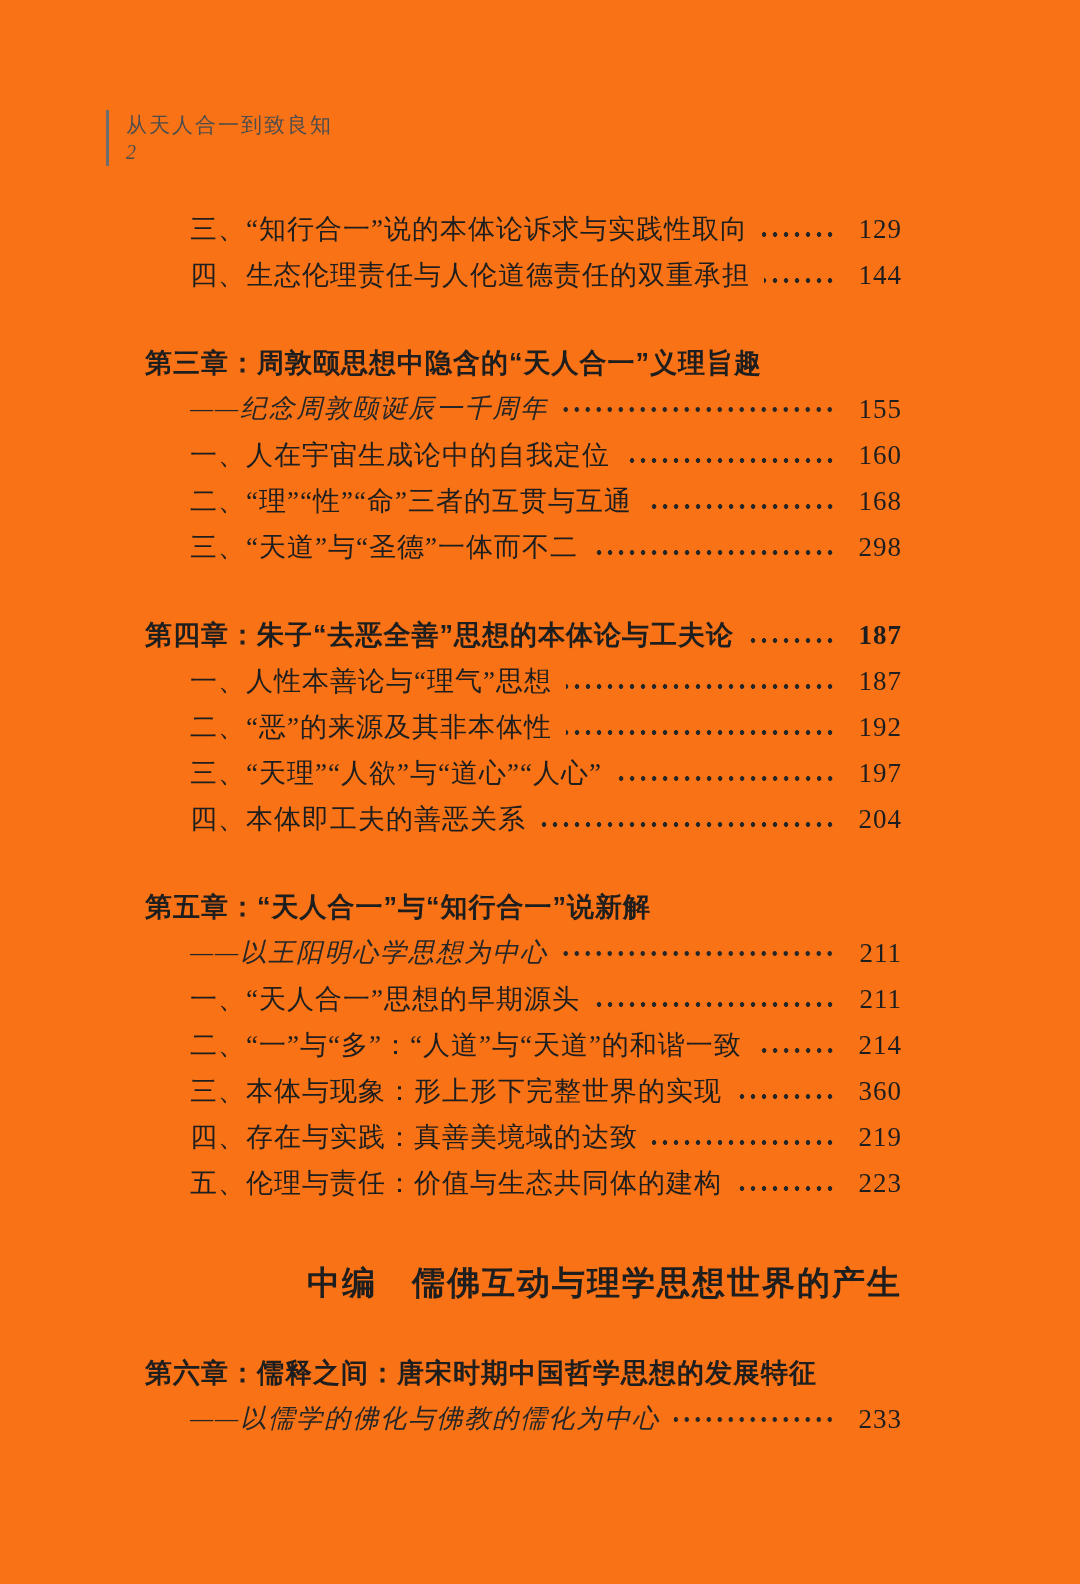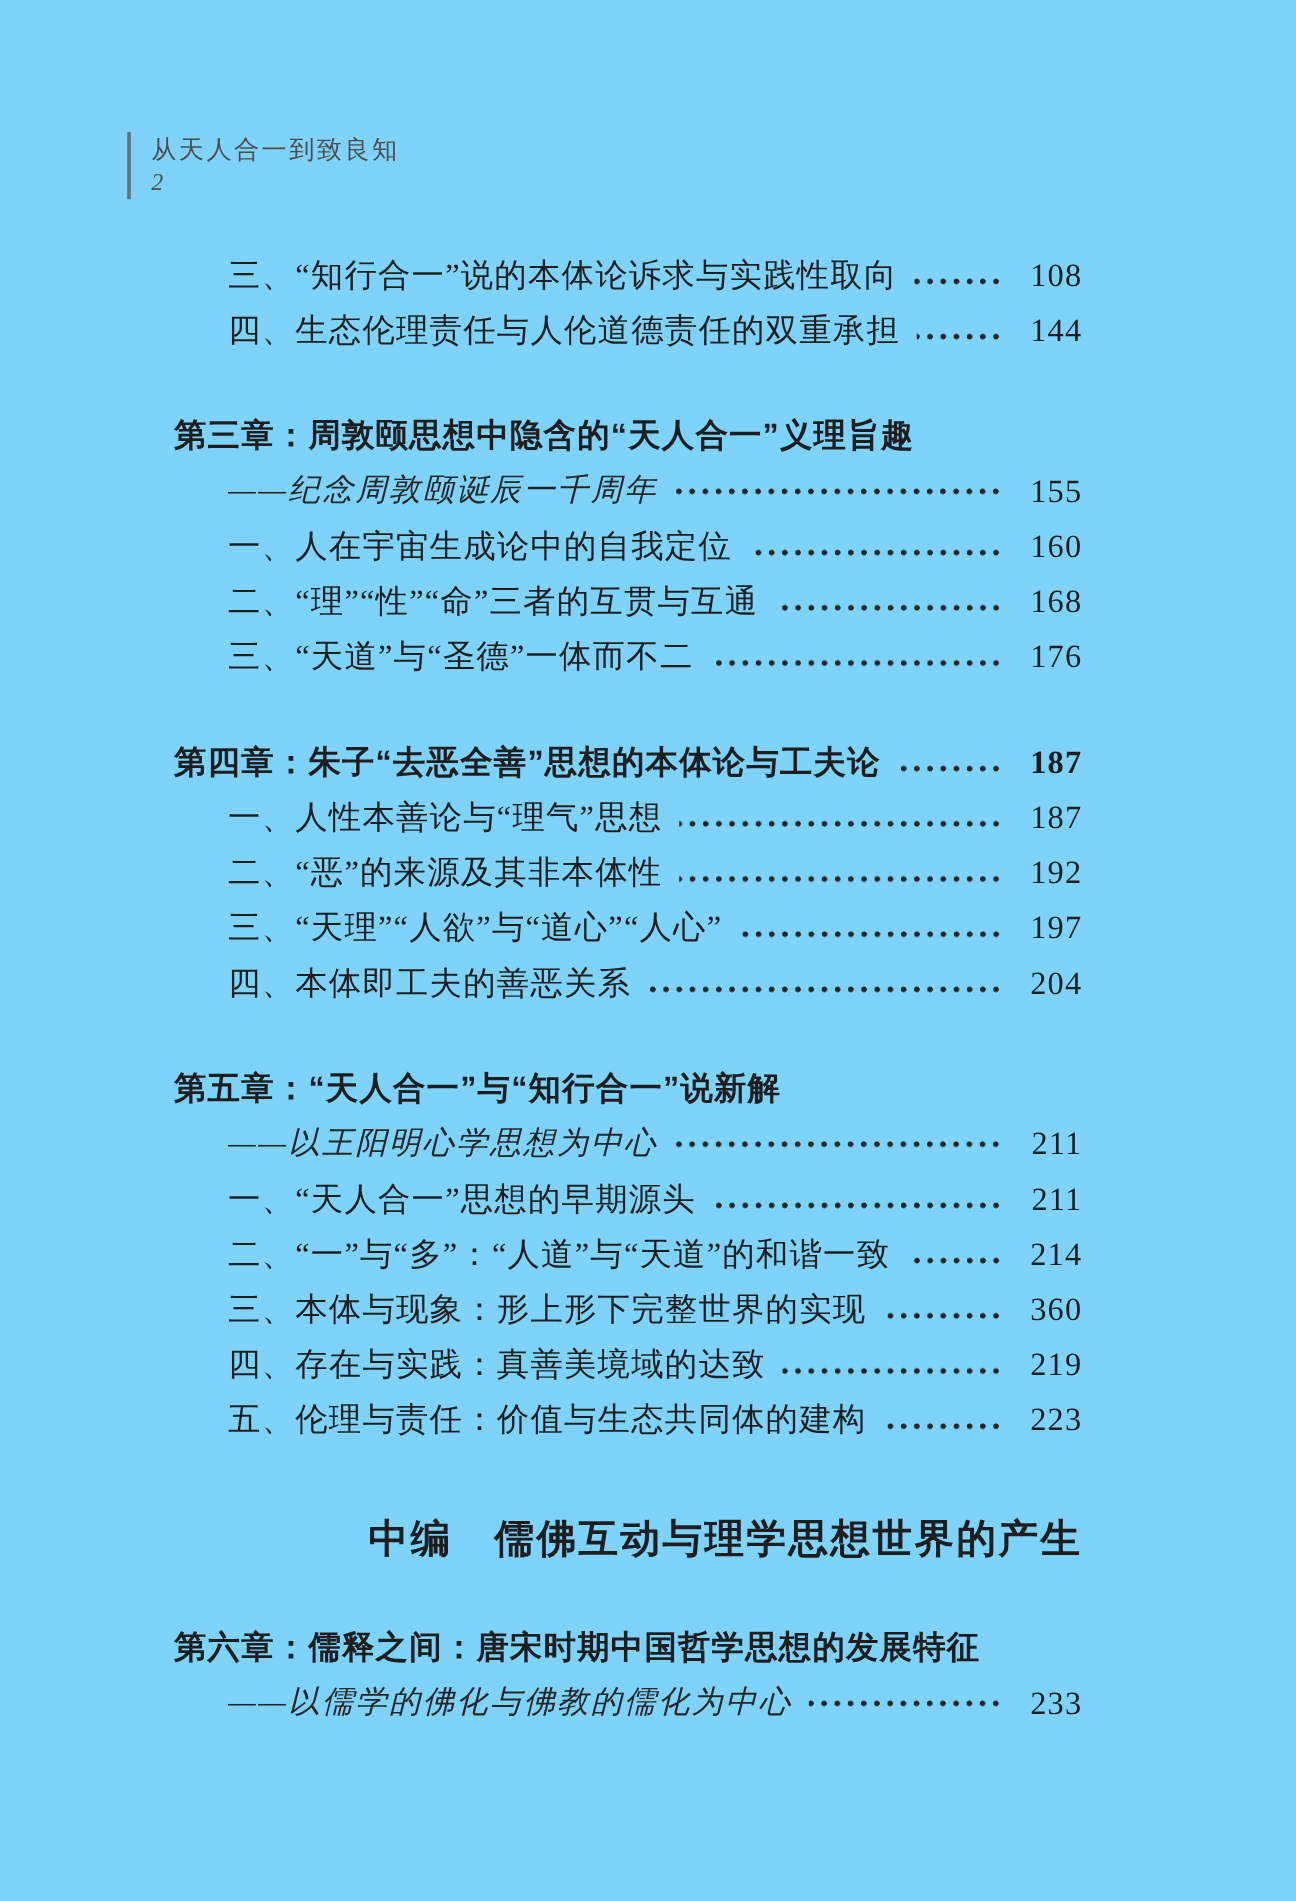--- a/index.html
+++ b/index.html
@@ -4,21 +4,21 @@
 <style>
   * { margin: 0; padding: 0; box-sizing: border-box; }
   html, body { background: #e9e9e9; }
   body { font-family: "Liberation Serif", "DejaVu Serif", serif; }
 
   .page {
     position: relative;
     width: 1080px;
     height: 1584px;
     margin: 0 auto;
-    background: #7dd3fc;
+    background: #f97316;
     overflow: hidden;
     color: #1e1e1e;
   }
 
   
   .running-header {
     position: absolute;
     top: 110px;
     left: 106px;
     border-left: 3px solid #6d6d6d;
@@ -124,21 +124,21 @@
   <div class="running-header">
     <div class="book-title">从天人合一到致良知</div>
     <div class="folio">2</div>
   </div>
 
   <div class="toc">
       <div class="toc-group">
         <div class="row item">
           <span class="text">三、“知行合一”说的本体论诉求与实践性取向</span>
           <span class="leader"></span>
-          <span class="pagenum">108</span>
+          <span class="pagenum">129</span>
         </div>
         <div class="row item">
           <span class="text">四、生态伦理责任与人伦道德责任的双重承担</span>
           <span class="leader"></span>
           <span class="pagenum">144</span>
         </div>
       </div>
       <div class="toc-group">
         <div class="row chapter">
           <span class="text">第三章：周敦颐思想中隐含的“天人合一”义理旨趣</span>
@@ -154,21 +154,21 @@
           <span class="pagenum">160</span>
         </div>
         <div class="row item">
           <span class="text">二、“理”“性”“命”三者的互贯与互通</span>
           <span class="leader"></span>
           <span class="pagenum">168</span>
         </div>
         <div class="row item">
           <span class="text">三、“天道”与“圣德”一体而不二</span>
           <span class="leader"></span>
-          <span class="pagenum">176</span>
+          <span class="pagenum">298</span>
         </div>
       </div>
       <div class="toc-group">
         <div class="row chapter">
           <span class="text">第四章：朱子“去恶全善”思想的本体论与工夫论</span>
           <span class="leader"></span>
           <span class="pagenum">187</span>
         </div>
         <div class="row item">
           <span class="text">一、人性本善论与“理气”思想</span>

